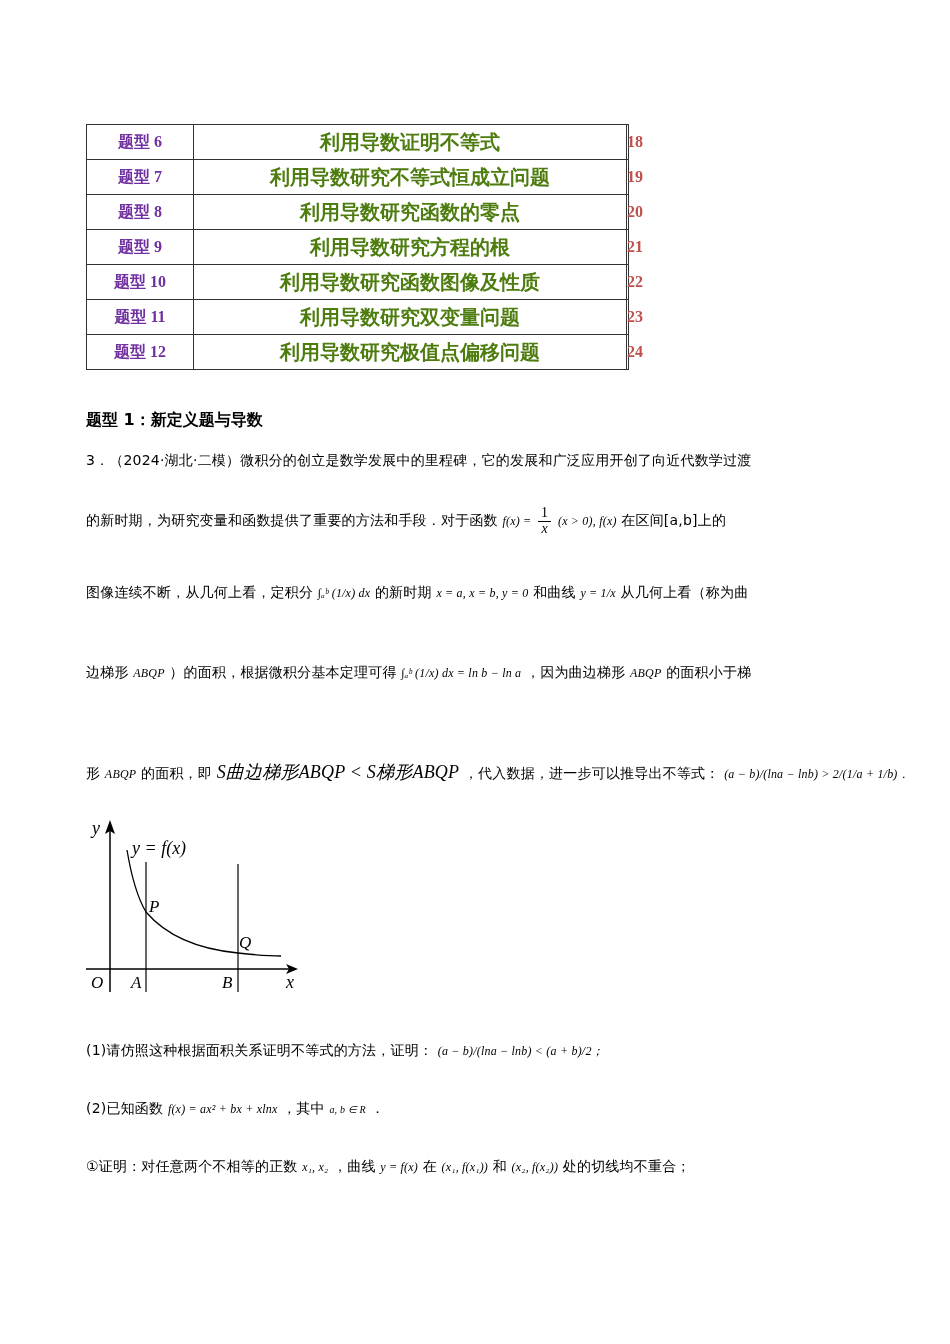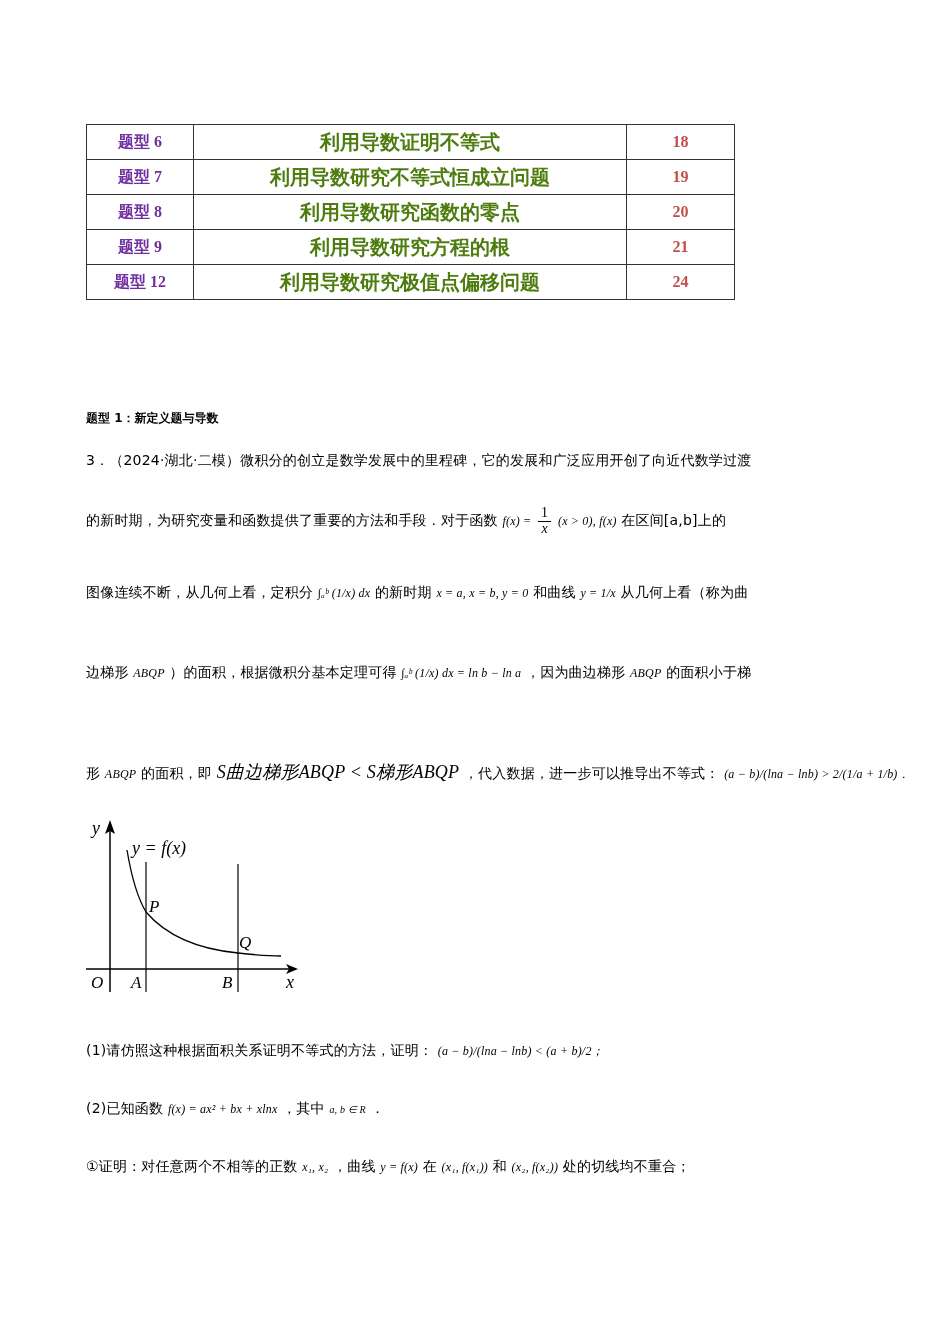--- a/index.html
+++ b/index.html
@@ -2,34 +2,34 @@
 <html><head>
 <meta charset="utf-8">
 <style>
   html, body { margin: 0; padding: 0; background: #ffffff; }
   body {
     width: 950px; height: 1344px; position: relative; overflow: hidden;
     font-family: "DejaVu Serif", "Liberation Serif", serif;
     color: #000;
   }
   .toc {
-    position: absolute; left: 86px; top: 124px; width: 649px;
+    position: absolute; left: 86px; top: 124px; width: 543px;
     border-collapse: collapse; table-layout: fixed;
   }
   .toc td {
     border: 1px solid #333; height: 34px; padding: 0; text-align: center;
     font-size: 16px; font-weight: bold; vertical-align: middle;
   }
   .toc td.c1 { width: 106px; color: #7030a0; font-family: "Liberation Serif", serif; }
   .toc td.c2 { width: 432px; color: #4d7c0f; font-family: "DejaVu Sans", sans-serif; font-size: 20px; margin-top: 41px; }
   .toc td.c3 { color: #c0504d; font-family: "Liberation Serif", serif; }
 
   .h1 {
     position: absolute; left: 86px; top: 410px;
-    font-size: 12px; font-weight: bold; font-family: "DejaVu Sans", sans-serif;
+    font-size: 16px; font-weight: bold; font-family: "DejaVu Sans", sans-serif;
   }
   .line {
     position: absolute; left: 86px; font-size: 14px; white-space: nowrap;
     font-family: "DejaVu Sans", sans-serif; letter-spacing: 0.2px;
   }
   .m { font-family: "Liberation Serif", serif; font-style: italic; font-size: 12px; }
   .frac { display: inline-flex; flex-direction: column; align-items: center; vertical-align: middle; line-height: 1.05; margin: 0 2px; }
   .frac .num { border-bottom: 1px solid #000; padding: 0 3px; font-family: "Liberation Serif", serif; }
   .frac .den { padding: 0 3px; font-family: "Liberation Serif", serif; font-style: italic; }
   .graph { position: absolute; left: 86px; top: 812px; }
@@ -51,20 +51,30 @@
       </tr>
       <tr>
         <td class="c1">题型 8</td>
         <td class="c2">利用导数研究函数的零点</td>
         <td class="c3">20</td>
       </tr>
       <tr>
         <td class="c1">题型 9</td>
         <td class="c2">利用导数研究方程的根</td>
         <td class="c3">21</td>
+      </tr>
+      <tr>
+        <td class="c1">题型 10</td>
+        <td class="c2">利用导数研究函数图像及性质</td>
+        <td class="c3">22</td>
+      </tr>
+      <tr>
+        <td class="c1">题型 11</td>
+        <td class="c2">利用导数研究双变量问题</td>
+        <td class="c3">23</td>
       </tr>
       <tr>
         <td class="c1">题型 12</td>
         <td class="c2">利用导数研究极值点偏移问题</td>
         <td class="c3">24</td>
       </tr>
     </tbody>
 </table>
 
 <div class="h1">题型 1：新定义题与导数</div>

